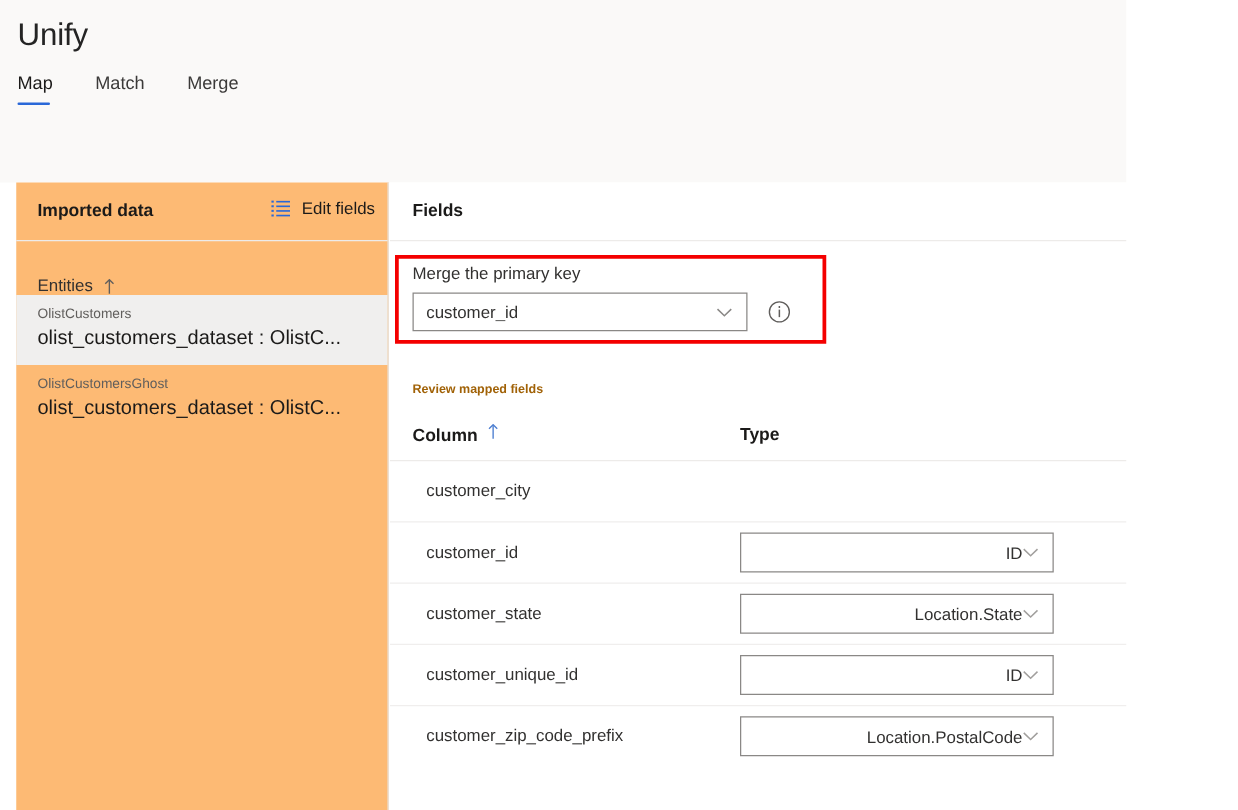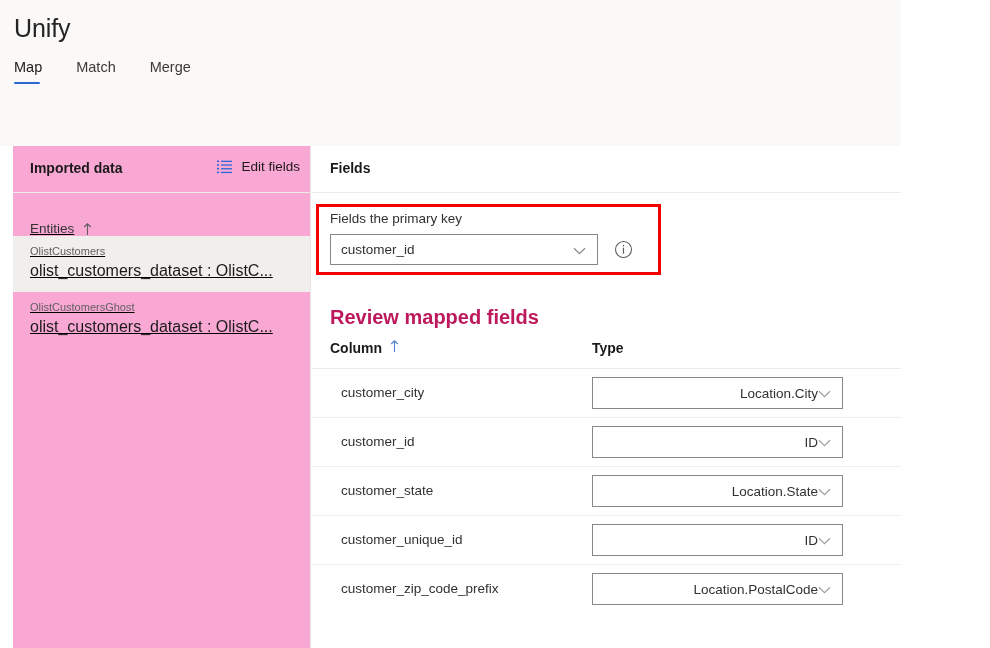--- a/index.html
+++ b/index.html
@@ -61,23 +61,22 @@
     left: 14px; top: 104px;
     font-size: 13.5px;
     color: #323130;
   }
 
   
   .left-panel {
     position: absolute;
     left: 13px; top: 146px;
     width: 298px; height: 502px;
-    background: #f9a8d4;
+    background: #fdba74;
     border-right: 1px solid #e6e6e6;
-    text-decoration: underline;
   }
   .left-head {
     position: relative;
     height: 47px;
     border-bottom: 1px solid #edebe9;
   }
   .left-head-title {
     position: absolute;
     left: 17px; top: 14px;
     font-size: 14px;
@@ -190,23 +189,23 @@
   }
   .info-icon {
     position: absolute;
     left: 302px; top: 94px;
     cursor: pointer;
   }
 
   .review-title {
     position: absolute;
     left: 18px; top: 160px;
-    font-size: 20px;
+    font-size: 10px;
     font-weight: bold;
-    color: #be185d;
+    color: #a16207;
   }
 
   .table {
     position: absolute;
     left: 0; top: 188px;
     width: 589px;
   }
   .th-row {
     position: relative;
     height: 35px;
@@ -318,21 +317,21 @@
   </div>
 
   <div class="right-panel">
 
     <div class="fields-head">
       <div class="fields-head-title">Fields</div>
     </div>
 
     <div class="pk-zone"></div>
 
-    <div class="pk-label">Fields the primary key</div>
+    <div class="pk-label">Merge the primary key</div>
 
     <div class="combo pk-combo">
       <span class="combo-value" title="Select the primary key">customer_id</span>
       <span class="chev">
         <svg width="13" height="8" viewBox="0 0 13 8">
           <path d="M1 1.3 L6.5 6.6 L12 1.3" stroke="#8a8886" stroke-width="1.2" fill="none"></path>
         </svg>
       </span>
     </div>
 
@@ -358,28 +357,20 @@
             </svg>
           </span>
         </div>
         <div class="th-type">
           <span class="th-text">Type</span>
         </div>
       </div>
 
       <div class="tr">
         <div class="td-col">customer_city</div>
-        <div class="combo row-combo">
-          <span class="combo-value">Location.City</span>
-          <span class="chev">
-            <svg width="13" height="8" viewBox="0 0 13 8">
-                <path d="M1 1.3 L6.5 6.6 L12 1.3" stroke="#a19f9d" stroke-width="1.2" fill="none"></path>
-              </svg>
-          </span>
-        </div>
       </div>
 
       <div class="tr">
         <div class="td-col">customer_id</div>
         <div class="combo row-combo">
           <span class="combo-value">ID</span>
           <span class="chev">
             <svg width="13" height="8" viewBox="0 0 13 8">
                 <path d="M1 1.3 L6.5 6.6 L12 1.3" stroke="#a19f9d" stroke-width="1.2" fill="none"></path>
               </svg>

